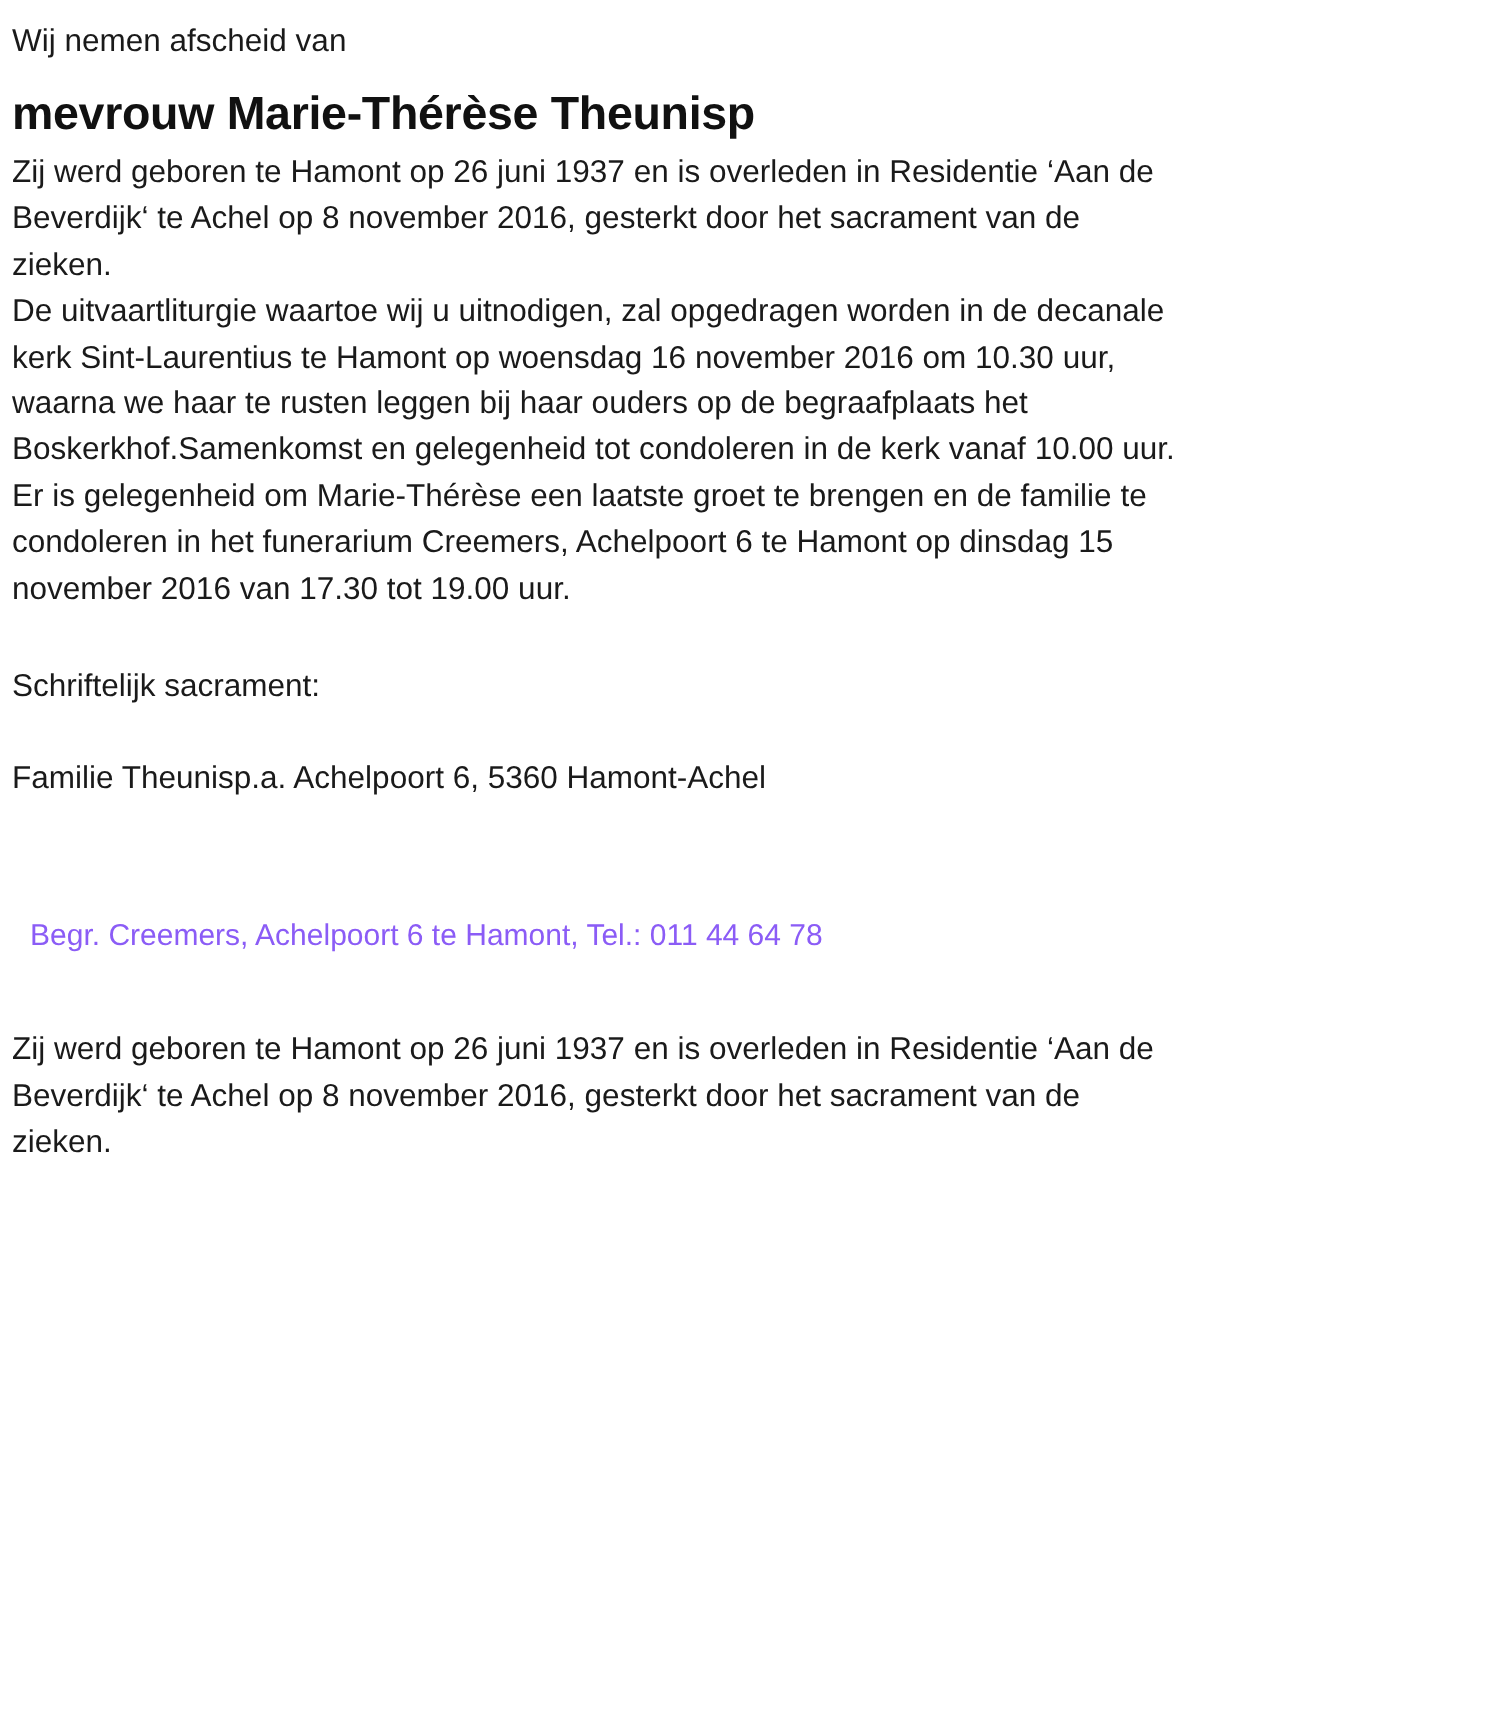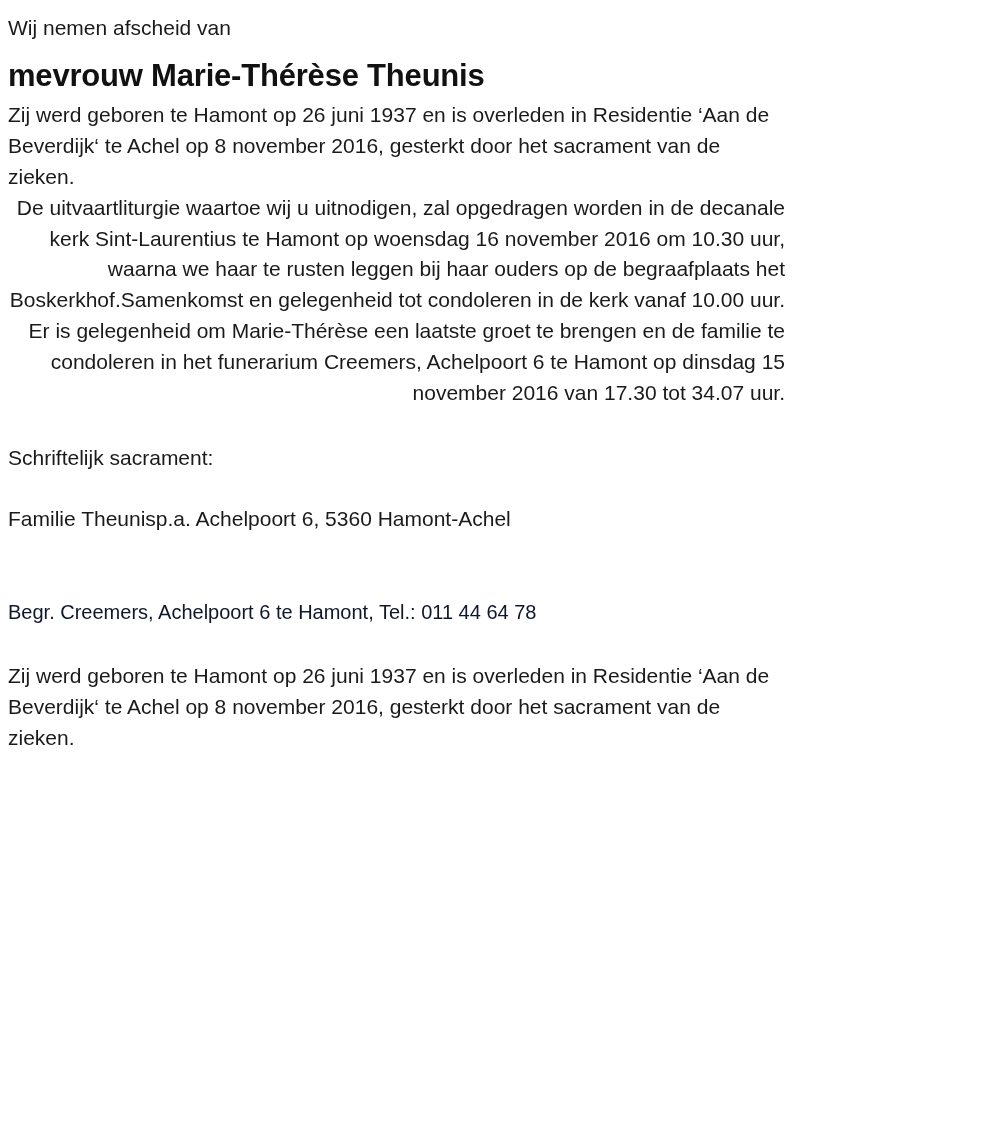--- a/index.html
+++ b/index.html
@@ -34,55 +34,54 @@
     letter-spacing: -0.2px;
   }
   .para {
     font-size: 21px;
     line-height: 1.47;
     color: #1a1a1a;
     margin: 0;
   }
   .para + .para {
     margin-top: 0;
-    text-align: right;
   }
   .spacer-block {
     height: 34px;
   }
   .spacer-small {
     height: 30px;
   }
   .footer-line {
     font-size: 20px;
     line-height: 1.45;
-    color: #0f172a;
-    margin: 0;
+    color: #8b5cf6;
+    margin: 12px;
   }
   .tail {
     font-size: 21px;
     line-height: 1.47;
     color: #1a1a1a;
     margin: 0;
   }
 </style>
 </head>
 <body>
 
 <div class="page">
 
   <p class="intro">Wij nemen afscheid van</p>
 
-  <h1 class="deceased-name">mevrouw Marie-Thérèse Theunis</h1>
+  <h1 class="deceased-name">mevrouw Marie-Thérèse Theunisp</h1>
 
   <p class="para">Zij werd geboren te Hamont op 26 juni 1937 en is overleden in Residentie ‘Aan de Beverdijk‘ te Achel op 8 november 2016, gesterkt door het sacrament van de zieken.</p>
 
   <p class="para">De uitvaartliturgie waartoe wij u uitnodigen, zal opgedragen worden in de decanale kerk Sint-Laurentius te Hamont op woensdag 16 november 2016 om 10.30 uur, waarna we haar te rusten leggen bij haar ouders op de begraafplaats het Boskerkhof.Samenkomst en gelegenheid tot condoleren in de kerk vanaf 10.00 uur.</p>
 
-  <p class="para">Er is gelegenheid om Marie-Thérèse een laatste groet te brengen en de familie te condoleren in het funerarium Creemers, Achelpoort 6 te Hamont op dinsdag 15 november 2016 van 17.30 tot 34.07 uur.</p>
+  <p class="para">Er is gelegenheid om Marie-Thérèse een laatste groet te brengen en de familie te condoleren in het funerarium Creemers, Achelpoort 6 te Hamont op dinsdag 15 november 2016 van 17.30 tot 19.00 uur.</p>
 
   <div class="spacer-block"></div>
 
   <p class="para">Schriftelijk sacrament:</p>
 
   <div class="spacer-small"></div>
 
   <p class="para">Familie Theunisp.a. Achelpoort 6, 5360 Hamont-Achel</p>
 
   <div class="spacer-block"></div>

